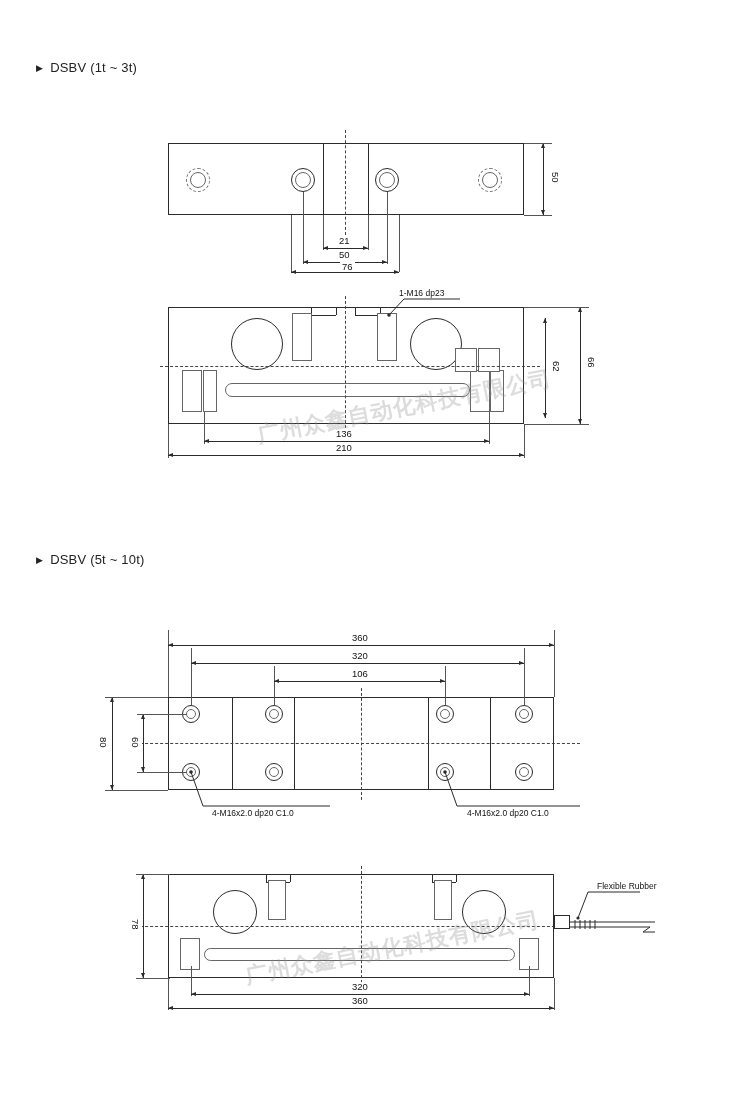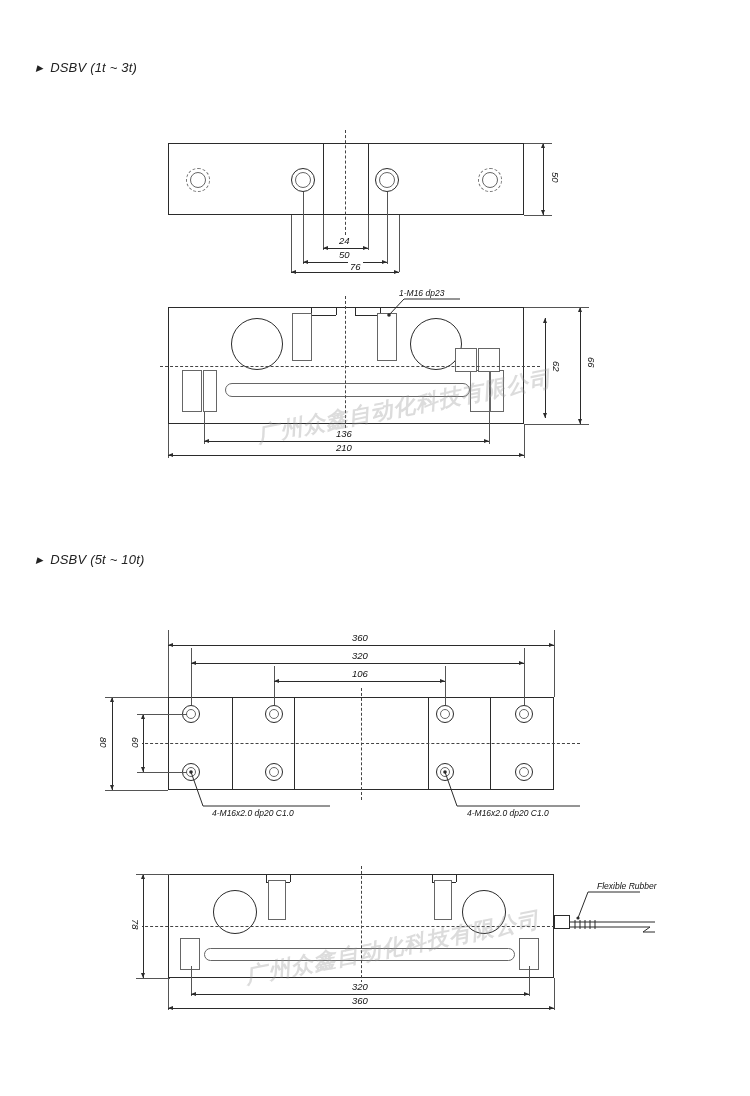--- a/index.html
+++ b/index.html
@@ -12,21 +12,20 @@
     height: 1096px;
     position: relative;
     font-family: "Liberation Sans", sans-serif;
     color: #1a1a1a;
     overflow: hidden;
   }
   .page {
     position: relative;
     width: 604px;
     height: 1096px;
-    font-style: italic;
   }
 
   
   .section-heading {
     position: absolute;
     font-size: 13px;
     color: #222;
     letter-spacing: 0.2px;
     white-space: nowrap;
   }
@@ -177,31 +176,31 @@
     <div class="ln v" style="left:543px;top:143px;height:72px;"></div>
     <div class="arrow-u" style="left:540.5px;top:143px;"></div>
     <div class="arrow-d" style="left:540.5px;top:210px;"></div>
     <div class="ln h thin" style="left:524px;top:143px;width:28px;"></div>
     <div class="ln h thin" style="left:524px;top:215px;width:28px;"></div>
     <div class="dim" style="left:548px;top:172px;writing-mode:vertical-rl;text-orientation:mixed;">50</div>
 
     <div class="ln h" style="left:323px;top:248px;width:45px;"></div>
     <div class="arrow-l" style="left:323px;top:245.5px;"></div>
     <div class="arrow-r" style="left:363px;top:245.5px;"></div>
-    <div class="dim" style="left:337px;top:236px;">24</div>
+    <div class="dim" style="left:337px;top:236px;">21</div>
 
     <div class="ln h" style="left:303px;top:262px;width:84px;"></div>
     <div class="arrow-l" style="left:303px;top:259.5px;"></div>
     <div class="arrow-r" style="left:382px;top:259.5px;"></div>
     <div class="dim" style="left:337px;top:250px;">50</div>
 
     <div class="ln h" style="left:291px;top:272px;width:108px;"></div>
     <div class="arrow-l" style="left:291px;top:269.5px;"></div>
     <div class="arrow-r" style="left:394px;top:269.5px;"></div>
-    <div class="dim" style="left:348px;top:262px;">76</div>
+    <div class="dim" style="left:340px;top:262px;">76</div>
   </div>
 
   <div class="draw" style="left:0;top:0;width:750px;height:500px;">
 
     <div class="rect" style="left:168px;top:307px;width:356px;height:117px;"></div>
 
     <div class="ln h" style="left:311px;top:315px;width:25px;"></div>
     <div class="ln v" style="left:311px;top:307px;height:8px;"></div>
     <div class="ln v" style="left:336px;top:307px;height:8px;"></div>
     <div class="ln h" style="left:355px;top:315px;width:25px;"></div>

